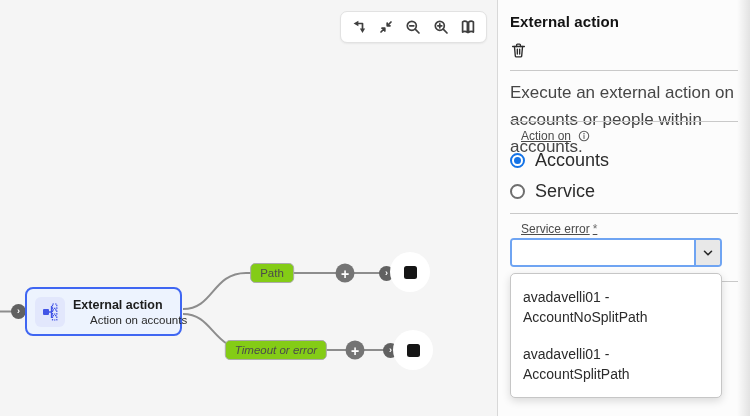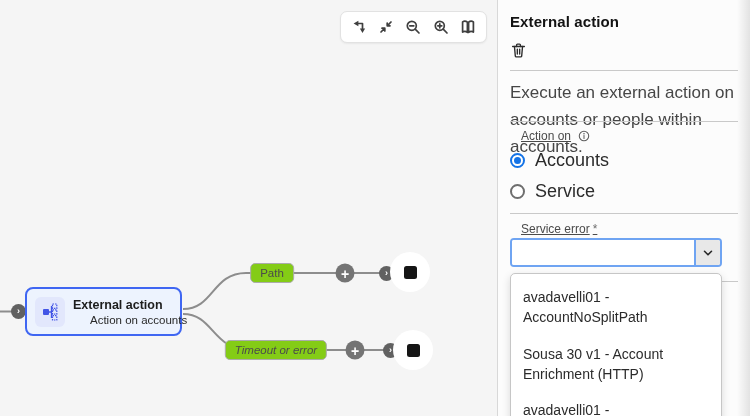--- a/index.html
+++ b/index.html
@@ -200,19 +200,18 @@
         <svg width="12" height="12" viewBox="0 0 12 12" stroke="#2a2a2a" stroke-width="1.6" fill="none" stroke-linecap="round" stroke-linejoin="round">
           <path d="M2.5 4.3 L6 7.8 L9.5 4.3"></path>
         </svg>
       </button>
     </div>
 
     <div class="divider" style="top:281px;"></div>
 
     <div class="popup">
       <div class="popup-item">avadavelli01 - AccountNoSplitPath</div>
-      <div class="popup-item">Sousa 30 v1 - Account Enrichment (HTTP)</div>
       <div class="popup-item">avadavelli01 - AccountSplitPath</div>
     </div>
 
     <div class="panel-fade"></div>
   </div>
 </div>
 
 </body></html>

